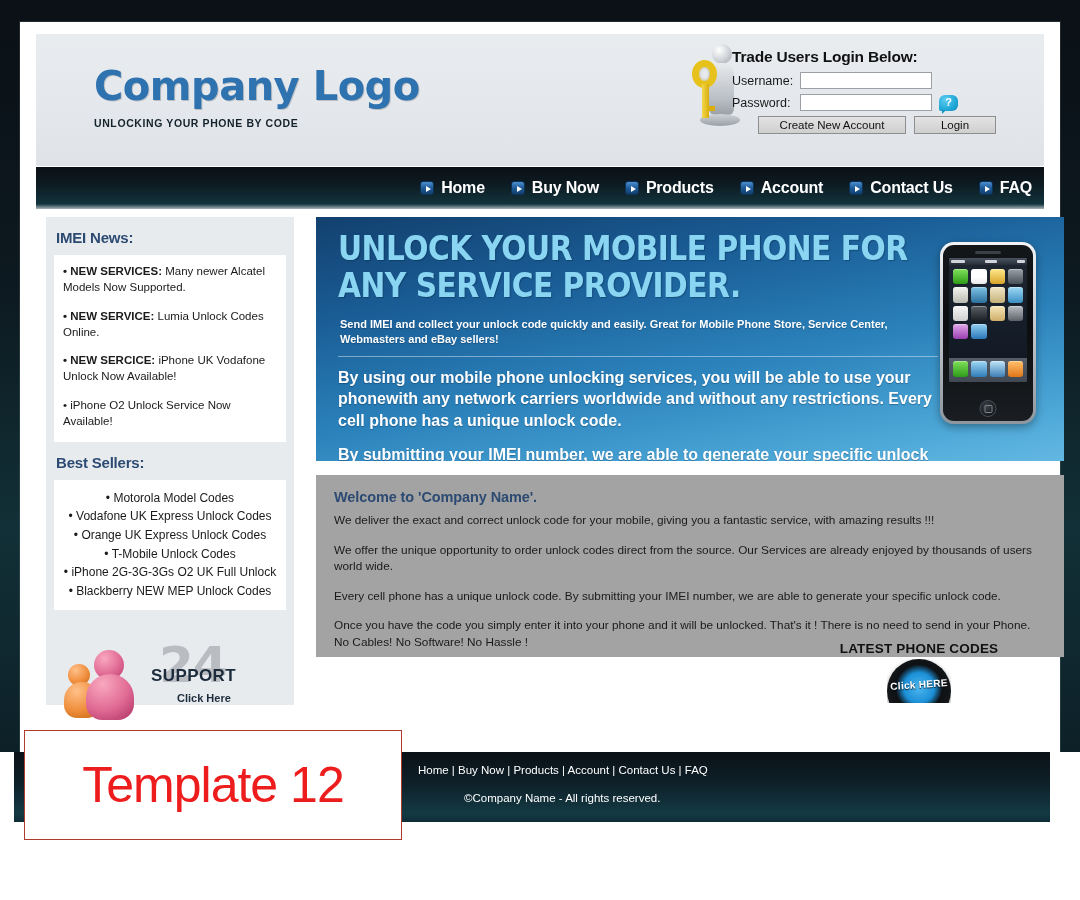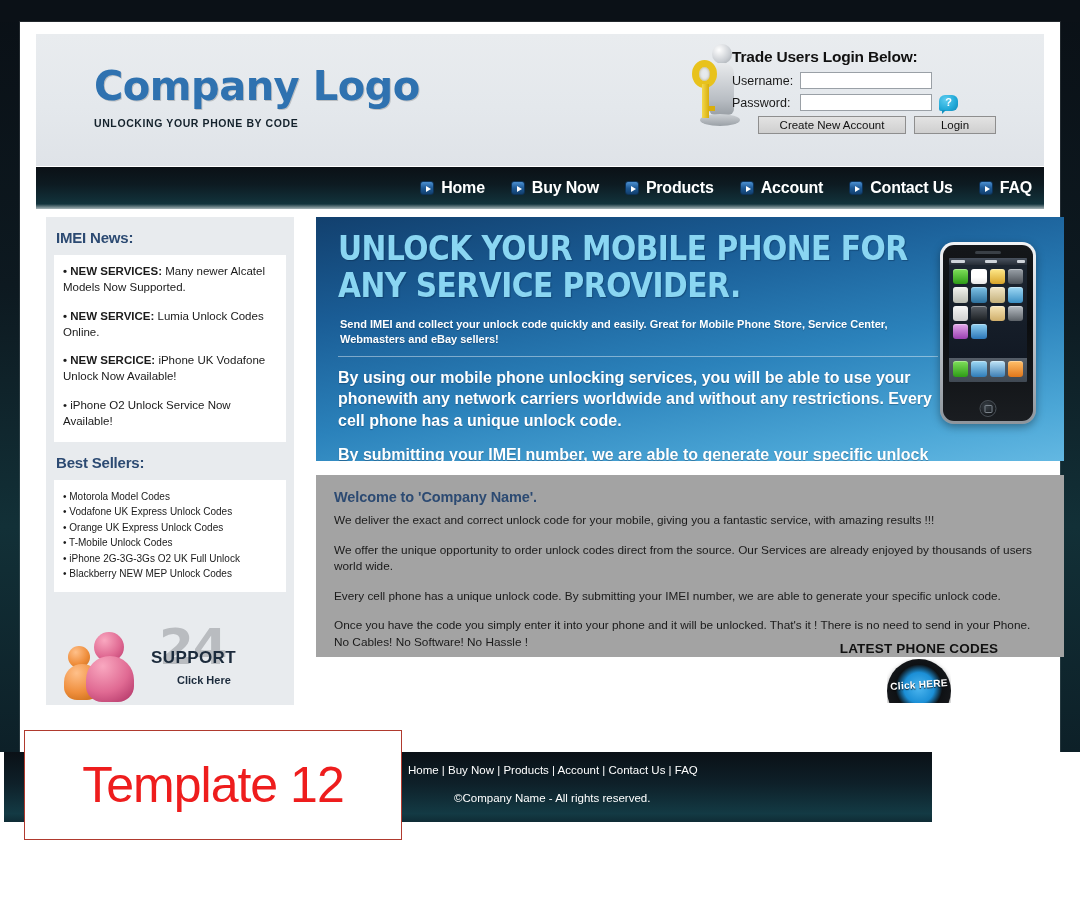--- a/index.html
+++ b/index.html
@@ -252,23 +252,24 @@
     color: #1a1a1a;
     line-height: 1.38;
     margin-bottom: 13px;
   }
   .news-item:last-child { margin-bottom: 2px; }
   .news-item b { font-weight: bold; }
   .sellers-list {
     margin: 0; padding: 0; list-style: none;
   }
   .sellers-list li {
-    font-size: 10px;
+    font-size: 12px;
     color: #1a1a1a;
     line-height: 1.55;
+    text-align: center;
   }
 
   
   .support {
     position: relative;
     margin: 26px 0 0 0;
     height: 96px;
   }
   .support-avatars {
     position: absolute; left: 22px; top: 12px;
@@ -502,22 +503,22 @@
     font-weight: bold;
     color: #ffffff;
     letter-spacing: 0.3px;
     text-shadow: 0 1px 1px rgba(0,0,0,0.8);
     transform: rotate(-4deg);
   }
 
   
   .footer {
     position: absolute;
-    left: 4px; top: 752px;
-    width: 928px; height: 70px;
+    left: 14px; top: 752px;
+    width: 1036px; height: 70px;
     background: linear-gradient(180deg, #0a1016 0%, #0e2029 45%, #133a44 88%, #0f2c35 100%);
   }
   .footer-links {
     position: absolute;
     left: 404px; top: 12px;
     font-size: 11.5px;
     color: #ffffff;
   }
   .footer-copy {
     position: absolute;

